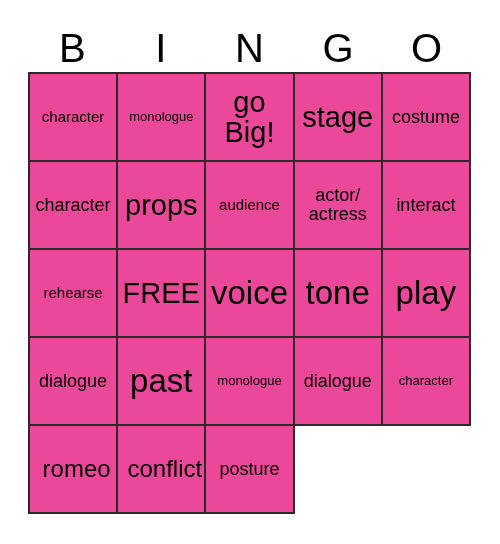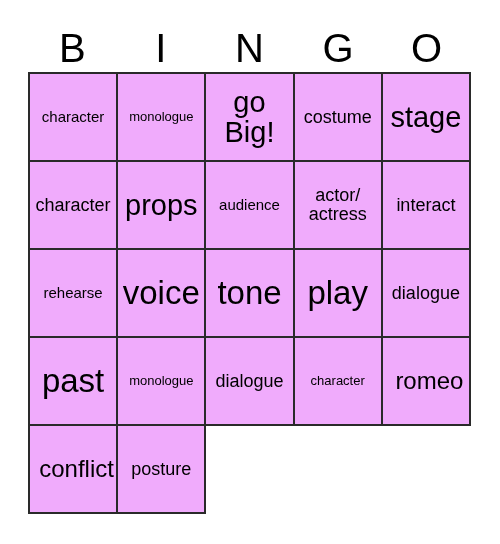--- a/index.html
+++ b/index.html
@@ -61,21 +61,21 @@
   .cell {
     border-right: 2px solid #2a2a2a;
     border-bottom: 2px solid #2a2a2a;
     box-sizing: border-box;
     display: flex;
     align-items: center;
     justify-content: center;
     text-align: center;
     padding: 2px 3px;
     overflow: hidden;
-    background: #f0abfc;
+    background: #ec4899;
   }
   .cell-text {
     display: block;
     width: 100%;
     line-height: 1.04;
     white-space: pre-line;
     color: #000000;
   }
 
   
@@ -104,43 +104,46 @@
         <span class="cell-text sz-s">character</span>
       </div>
       <div class="cell">
         <span class="cell-text sz-xs">monologue</span>
       </div>
       <div class="cell">
         <span class="cell-text sz-xl">go
 Big!</span>
       </div>
       <div class="cell">
-        <span class="cell-text sz-m">costume</span>
+        <span class="cell-text sz-xl">stage</span>
       </div>
       <div class="cell">
-        <span class="cell-text sz-xl">stage</span>
+        <span class="cell-text sz-m">costume</span>
       </div>
       <div class="cell">
         <span class="cell-text sz-m">character</span>
       </div>
       <div class="cell">
         <span class="cell-text sz-xl">props</span>
       </div>
       <div class="cell">
         <span class="cell-text sz-s">audience</span>
       </div>
       <div class="cell">
         <span class="cell-text sz-m">actor/
 actress</span>
       </div>
       <div class="cell">
         <span class="cell-text sz-m">interact</span>
       </div>
       <div class="cell">
         <span class="cell-text sz-s">rehearse</span>
+      </div>
+      <div class="cell">
+        <span class="cell-text sz-xl">FREE</span>
       </div>
       <div class="cell">
         <span class="cell-text sz-xxl">voice</span>
       </div>
       <div class="cell">
         <span class="cell-text sz-xxl">tone</span>
       </div>
       <div class="cell">
         <span class="cell-text sz-xxl">play</span>
       </div>

